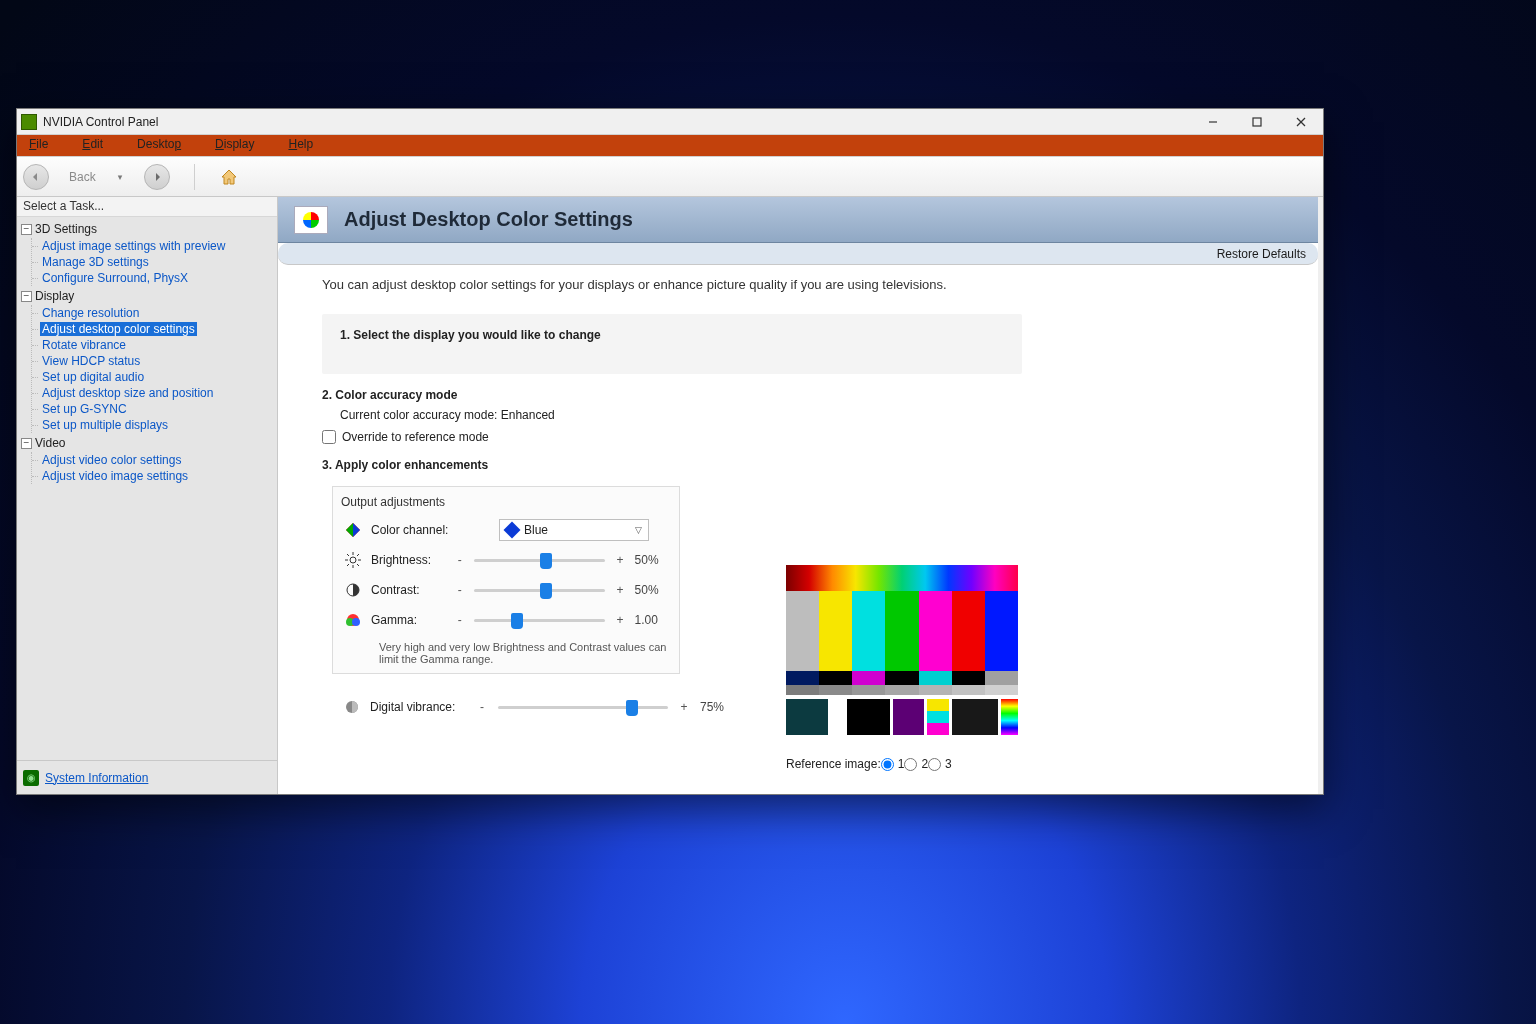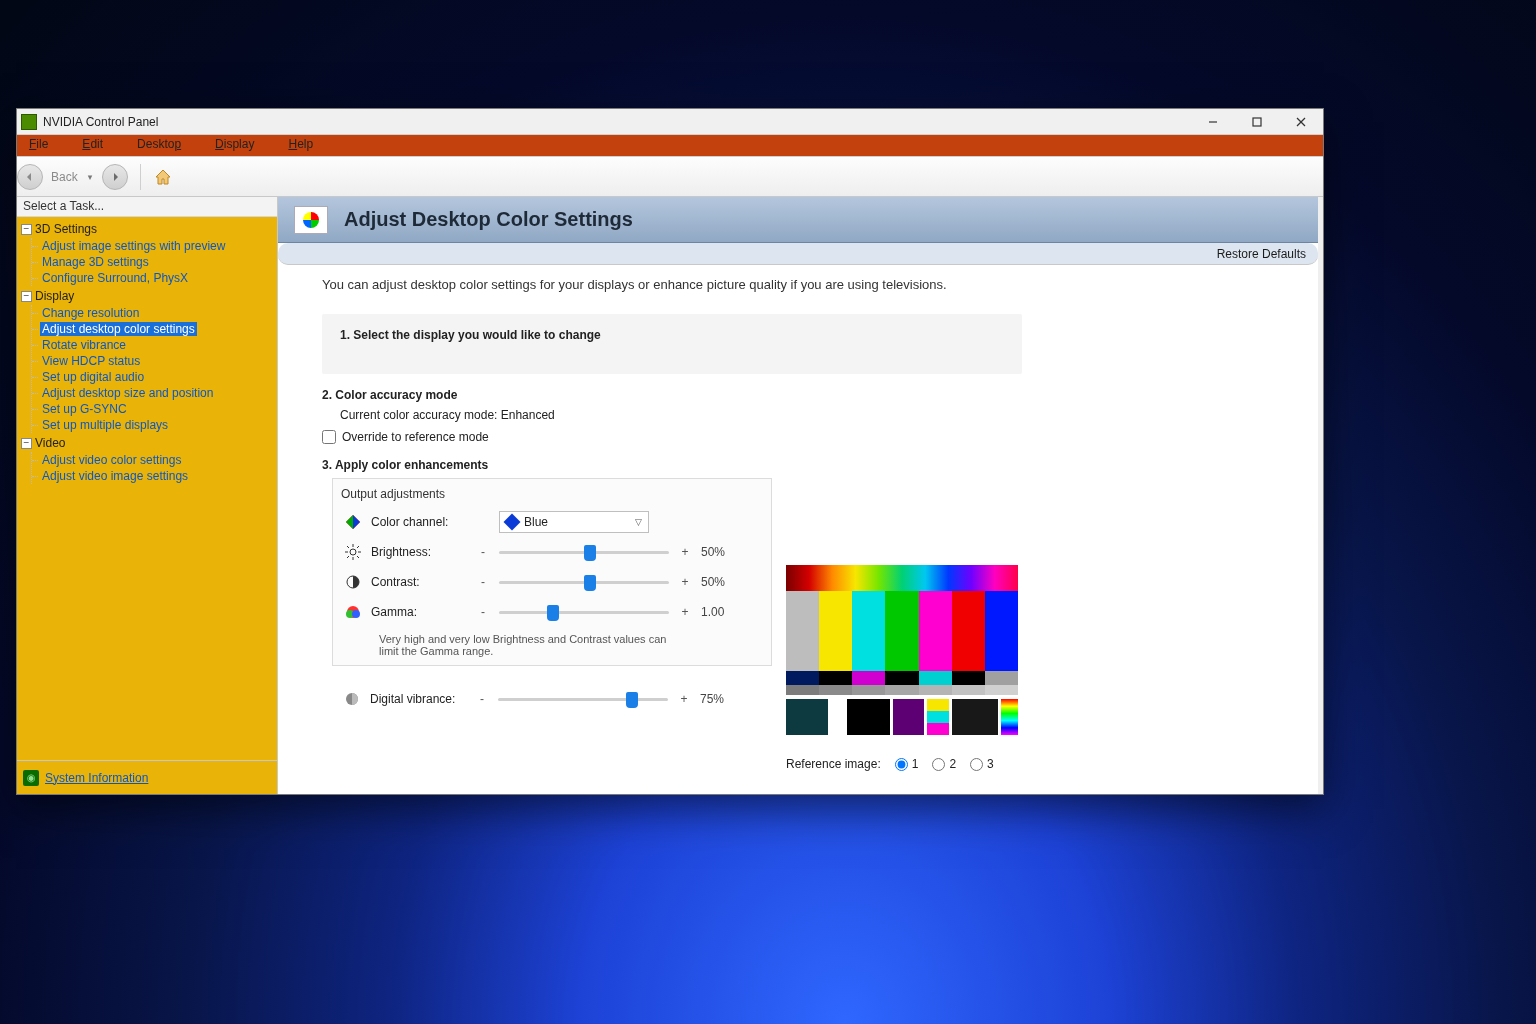--- a/index.html
+++ b/index.html
@@ -17,32 +17,32 @@
   .titlebar .app-icon { width: 16px; height: 16px; background: #4b8b00; border: 1px solid #2f5900; margin-right: 6px; }
   .titlebar .title { font-size: 12px; color: #222; }
   .winbtns { margin-left: auto; display: flex; }
   .winbtn { width: 44px; height: 26px; display: flex; align-items: center; justify-content: center; }
   .winbtn svg { stroke: #333; stroke-width: 1.2; fill: none; }
   
   .menubar { height: 22px; display: flex; align-items: flex-start; background: #c2410c; border-bottom: 1px solid #d0d0d0; padding: 0 4px; gap: 18px; }
   .menuitem { padding: 2px 8px; font-size: 12px; color: #222; }
   .menuitem u { text-decoration: underline; }
   
-  .toolbar { height: 40px; background: linear-gradient(#fdfdfd, #eeeeee); border-bottom: 1px solid #c8c8c8; display: flex; align-items: center; gap: 6px; }
+  .toolbar { height: 40px; background: linear-gradient(#fdfdfd, #eeeeee); border-bottom: 1px solid #c8c8c8; display: flex; align-items: center; padding-left: 6px; gap: 18px; }
   .circlebtn { width: 26px; height: 26px; border-radius: 50%; background: linear-gradient(#e7e7e7, #cfcfcf); border: 1px solid #b5b5b5; display: flex; align-items: center; justify-content: center; }
   .circlebtn svg { fill: #8a8a8a; }
   .circlebtn.active svg { fill: #6b6b6b; }
   .back-label { font-size: 12px; color: #8a8a8a; margin-left: 2px; margin-right: 4px; }
   .dd-arrow { font-size: 9px; color: #7a7a7a; margin-right: 4px; }
   .vsep { width: 1px; height: 26px; background: #cfcfcf; margin: 0 6px; }
   .home-icon { width: 20px; height: 20px; }
   
   .body { flex: 1; display: flex; min-height: 0; }
   
-  .sidebar { width: 261px; border-right: 1px solid #c8c8c8; display: flex; flex-direction: column; background: #eab308; }
+  .sidebar { width: 261px; border-right: 1px solid #c8c8c8; display: flex; flex-direction: column; background: #e5e5e5; }
   .select-task { height: 20px; background: #f3f3f3; border-bottom: 1px solid #d7d7d7; padding: 2px 6px; font-size: 12px; color: #333; }
   .tree { flex: 1; padding: 4px 2px; overflow: auto; font-size: 12px; }
   .tree ul { list-style: none; }
   .tree > ul > li { margin-bottom: 2px; }
   .tree-row { display: flex; align-items: center; height: 16px; padding-left: 2px; }
   .exp { width: 11px; height: 11px; border: 1px solid #888; display: flex; align-items: center; justify-content: center; font-size: 10px; line-height: 10px; color: #444; margin-right: 3px; background: #fff; }
   .cat { color: #222; }
   .tree li ul { margin-left: 12px; border-left: 1px dotted #bbb; padding-left: 0; margin-top: 1px; }
   .tree li ul li { position: relative; padding-left: 8px; height: 16px; display: flex; align-items: center; }
   .tree li ul li::before { content: ""; position: absolute; left: 0; top: 8px; width: 6px; border-top: 1px dotted #bbb; }
@@ -64,21 +64,21 @@
   .step-head { font-size: 12px; font-weight: 700; margin-bottom: 10px; }
   .display-tile { display: inline-flex; flex-direction: column; align-items: center; gap: 4px; margin-left: 40px; margin-top: 4px; }
   .monitor { width: 74px; height: 50px; background: #151515; border: 2px solid #3a3a3a; display:flex; align-items:center; justify-content:center; }
   .nv-eye { width: 32px; height: 20px; background: radial-gradient(circle at 40% 50%, #7adf2a 0 30%, #1f4f00 31% 100%); border-radius: 50%; }
   .monitor-stand { width: 28px; height: 6px; background: #3a3a3a; }
   .disp-label { color: #39a600; font-size: 11px; }
   .sect { font-size: 12px; font-weight: 700; margin-top: 8px; }
   .sub { margin-left: 18px; margin-top: 6px; font-size: 12px; }
   .chk { display: flex; align-items: center; gap: 6px; margin-left: 0; margin-top: 8px; }
   .chk input { width: 14px; height: 14px; }
-  .outbox { border: 1px solid #dcdcdc; background: #fbfbfb; margin-top: 6px; width: 440px; padding: 8px 12px; }
+  .outbox { border: 1px solid #dcdcdc; background: #fbfbfb; margin-top: 14px; width: 348px; padding: 8px 12px; }
   .outbox-title { font-size: 12px; color: #333; margin-bottom: 6px; margin-left: -4px; }
   .row { display: flex; align-items: center; height: 30px; font-size: 12px; gap: 10px; }
   .row .ricon { width: 16px; height: 16px; display:flex; align-items:center; justify-content:center; }
   .row .rlabel { width: 96px; }
   .row .minus, .row .plus { width: 12px; text-align: center; color: #555; }
   .slider { position: relative; width: 170px; height: 18px; display: flex; align-items: center; }
   .slider-track { height: 3px; background: #cfcfcf; flex: 1; border-radius: 2px; }
   .slider-thumb { position: absolute; top: 2px; width: 12px; height: 16px; background: #1a7fe6; border-radius: 2px 2px 4px 4px; }
   .valcol { width: 42px; text-align: left; color: #444; }
   .note { font-size: 11px; color: #555; margin-top: 6px; margin-left: 34px; width: 290px; }
@@ -96,21 +96,21 @@
   .strip2 div{flex:1;}
   .s-dkb{background:#001a60;} .s-blk{background:#000;} .s-mag{background:#d000d0;} .s-gr{background:#a0a0a0;} .s-cy{background:#00d0d0;}
   .strip3 { height: 10px; display:flex; }
   .strip3 div{flex:1; background:#7c7c7c;}
   .mini { height: 36px; display:flex; gap: 3px; margin-top: 4px; }
   .mini div { height: 36px; }
   .m-teal{width:44px;background:#0c3a40;} .m-wh{width:14px;background:#fff;} .m-blk{width:46px;background:#000;} .m-pr{width:32px;background:#5c0074;} .m-bars{width:24px; display:flex;flex-direction:column;}
   .m-bars span{flex:1;} .m-bars .y{background:#f7e600;} .m-bars .c{background:#00e0e0;} .m-bars .m{background:#ff00d0;}
   .m-dk{width:48px;background:#181818;}
   .m-rain{width:18px;background:linear-gradient(#f00,#ff0,#0f0,#0ff,#00f,#f0f);}
-  .refimg { margin-top: 22px; display: flex; align-items: center; gap: 14px; font-size: 12px; }
+  .refimg { margin-top: 22px; display: flex; align-items: center; font-size: 12px; }
   .refimg label { display: flex; align-items: center; gap: 4px; }
   
   .ic-bright svg,.ic-contrast svg,.ic-gamma svg,.ic-vibr svg { width:16px; height:16px; }
 </style>
 </head>
 <body>
 
 <div class="window">
 
   <div class="titlebar">

